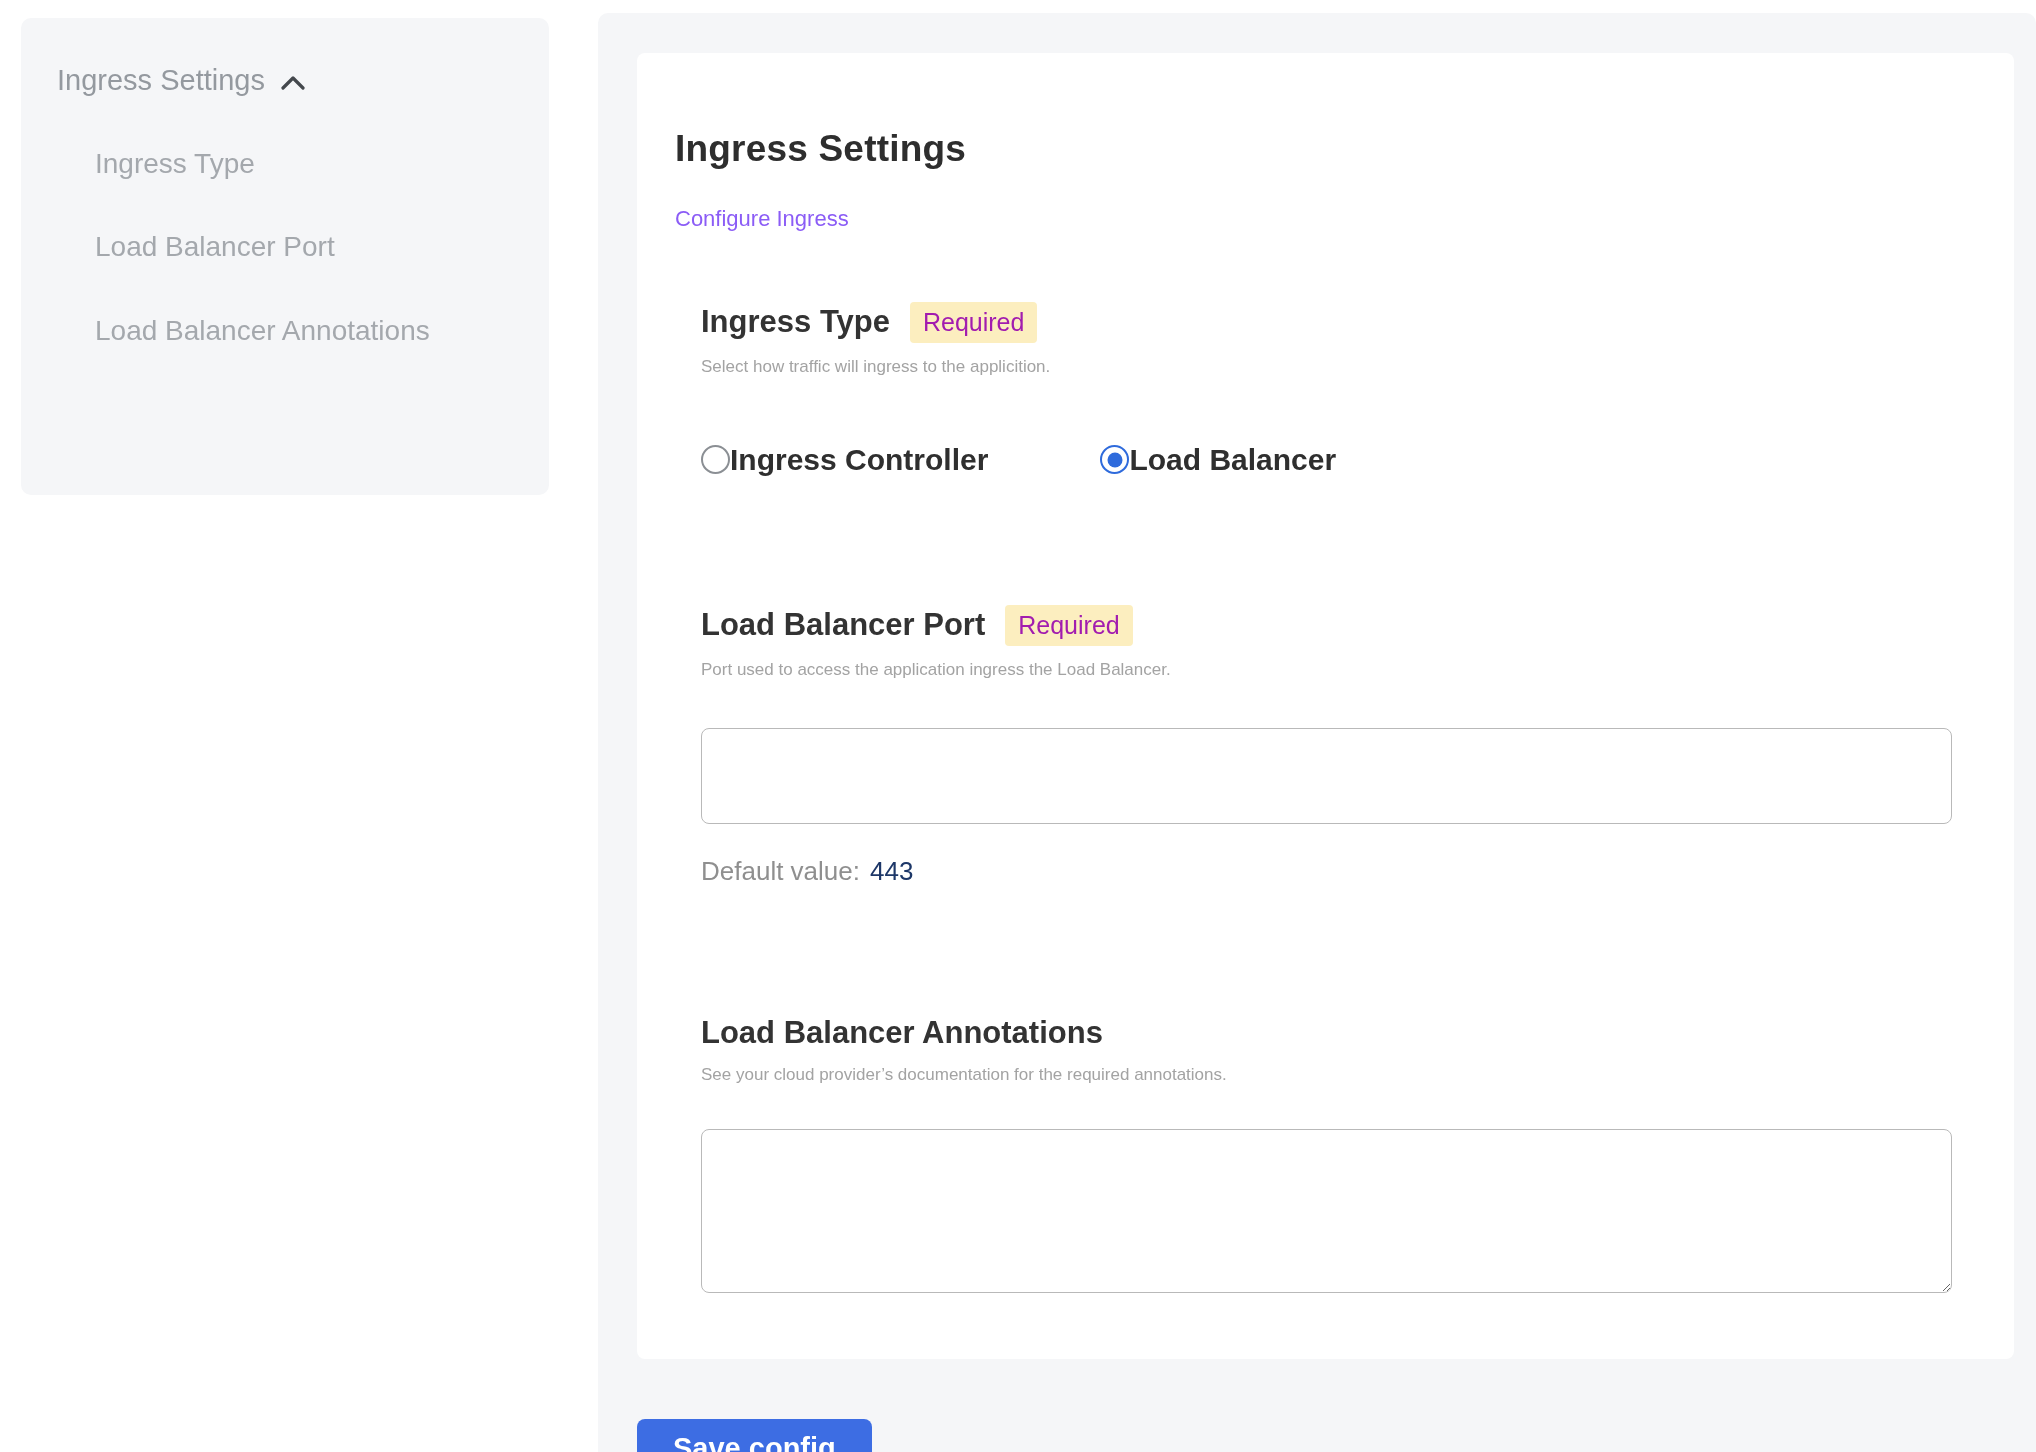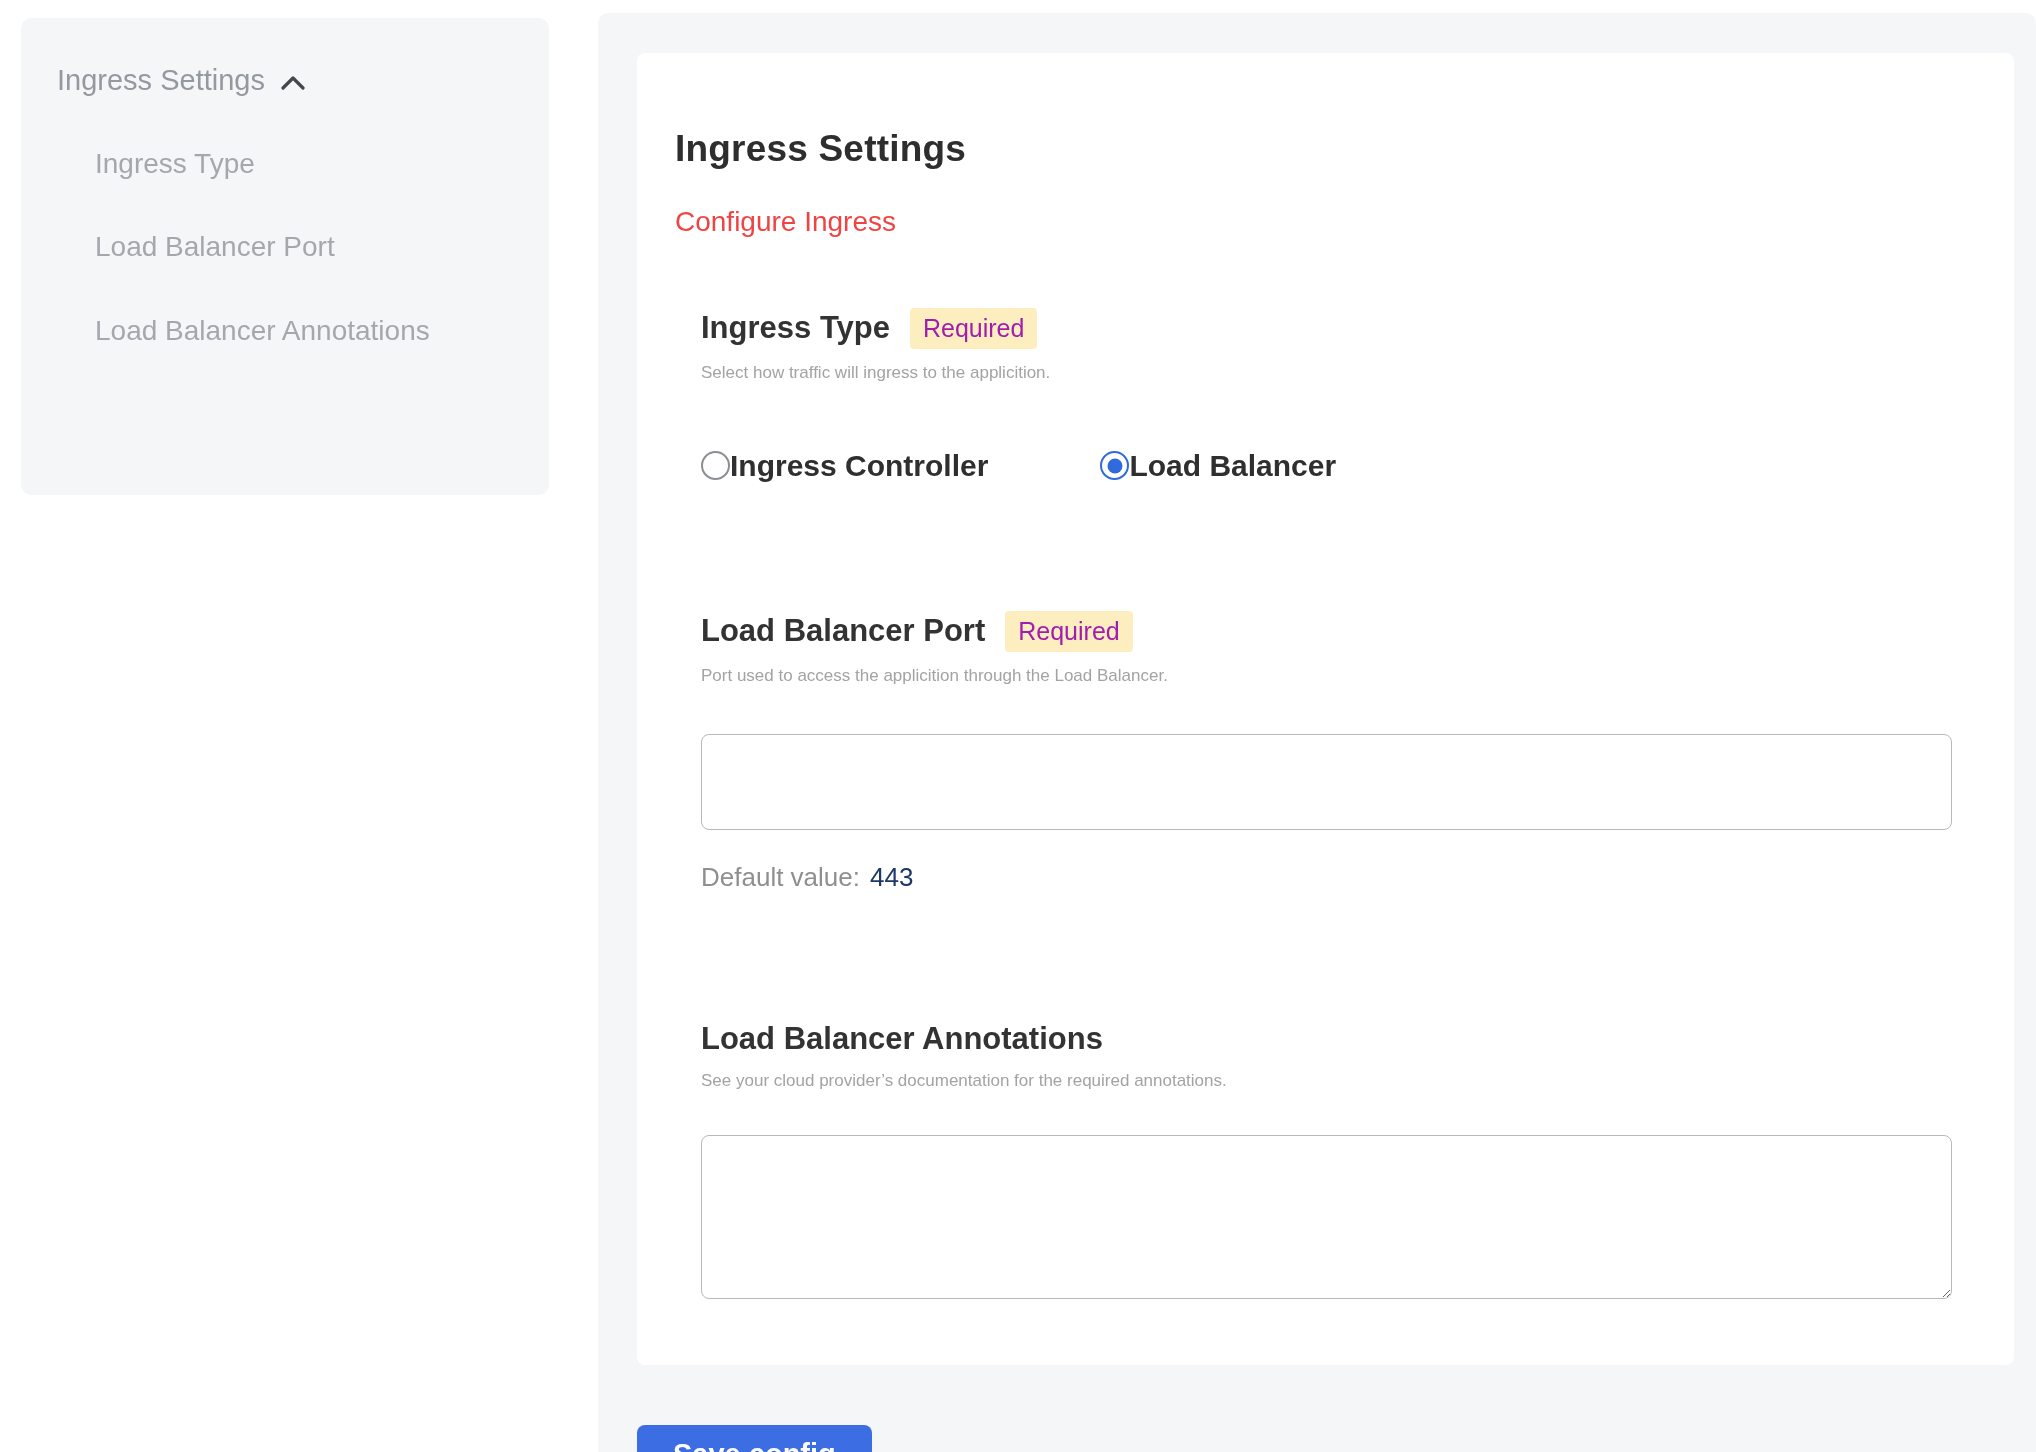--- a/index.html
+++ b/index.html
@@ -68,22 +68,22 @@
     padding: 50px 56px 66px 38px;
   }
   .card-title {
     font-size: 37px;
     font-weight: 700;
     color: #2e2e2e;
     letter-spacing: 0.2px;
   }
   .card-subtitle {
     margin-top: 36px;
-    font-size: 28px;
-    color: #ef4444;
+    font-size: 22px;
+    color: #8b5cf6;
   }
   .sections {
     margin-left: 26px;
     margin-top: 70px;
   }
   .section + .section {
     margin-top: 128px;
   }
   .section-title-row {
     display: flex;
@@ -250,21 +250,21 @@
             <span class="radio-label">Load Balancer</span>
           </div>
         </div>
       </div>
 
       <div class="section">
         <div class="section-title-row">
           <span class="section-title">Load Balancer Port</span>
           <span class="badge">Required</span>
         </div>
-        <div class="help-text">Port used to access the applicition through the Load Balancer.</div>
+        <div class="help-text">Port used to access the application ingress the Load Balancer.</div>
 
         <input type="text" class="text-input" value="" style="">
 
         <div class="default-line">
           <span>Default value:</span><span class="default-value">443</span>
         </div>
       </div>
 
       <div class="section">
         <div class="section-title-row">

